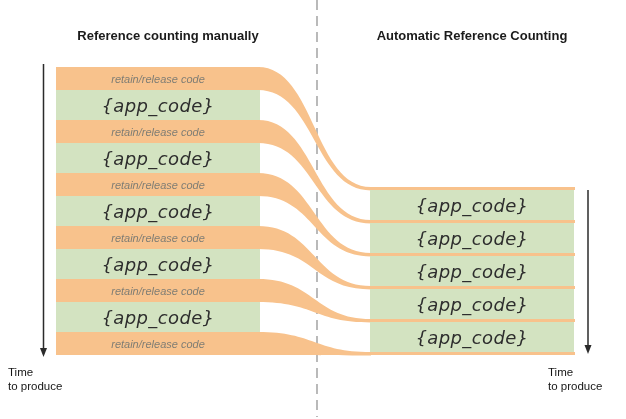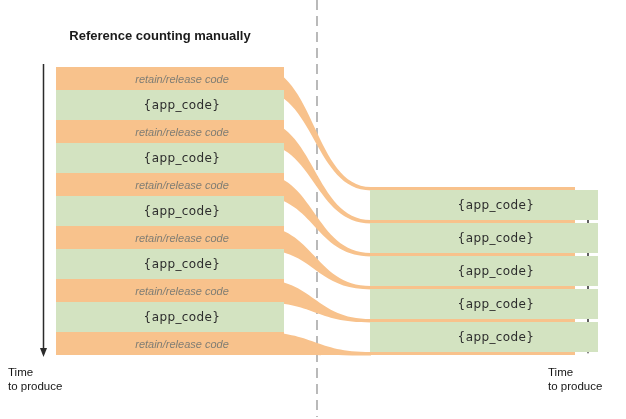--- a/index.html
+++ b/index.html
@@ -13,31 +13,31 @@
   #flows{position:absolute;left:0;top:0;z-index:1;}
   .divider{stroke:var(--divider-gray);stroke-width:1.6;}
   .band{fill:var(--retain-orange);}
   .axis-line{stroke:var(--axis-black);stroke-width:1.5;}
   .axis-head{fill:var(--axis-black);}
   .col-title{
     position:absolute;z-index:3;
     font-size:13px;font-weight:bold;color:#1b1b1b;
     text-align:center;letter-spacing:0px;
   }
-  .bar{position:absolute;z-index:2;display:flex;align-items:center;justify-content:center;padding-left:24px;}
+  .bar{position:absolute;z-index:2;display:flex;align-items:center;justify-content:center;}
   .bar.retain{left:56px;width:204px;background:var(--retain-orange);}
   .bar.app{left:56px;width:204px;background:var(--app-green);}
   .bar.app-r{left:370px;width:204px;background:var(--app-green);}
   .retain-line{position:absolute;z-index:2;left:368px;width:207px;height:3.4px;background:var(--retain-orange);}
   .retain-label{
     font-style:italic;font-size:11px;color:var(--retain-text);
     font-family:"Liberation Sans", sans-serif;
   }
   .app-label{
-    font-size:12px;color:var(--app-text);letter-spacing:0.4px;
+    font-style:italic;font-size:18px;color:var(--app-text);letter-spacing:0.4px;
     font-family:"DejaVu Sans", sans-serif;
     text-align:center;
   }
   .time-label{
     position:absolute;z-index:3;width:80px;
     font-size:11.5px;color:#161616;text-align:left;line-height:1.25;
   }
 </style>
 </head>
 <body>
@@ -51,21 +51,22 @@
     <path class="band" d="M258,173 C315,173 314,253 371,253 L371,256.4 C314,256.4 315,196 258,196 Z"></path>
     <path class="band" d="M258,226 C315,226 314,286 371,286 L371,289.4 C314,289.4 315,249 258,249 Z"></path>
     <path class="band" d="M258,279 C315,279 314,319 371,319 L371,322.4 C314,322.4 315,302 258,302 Z"></path>
     <path class="band" d="M258,332 C315,332 314,352 371,352 L371,355.4 C314,355.4 315,355 258,355 Z"></path>
     <line class="axis-line" x1="43.5" y1="64" x2="43.5" y2="349"></line>
     <polygon class="axis-head" points="40,348 47,348 43.5,357"></polygon>
     <line class="axis-line" x1="588" y1="190" x2="588" y2="346"></line>
     <polygon class="axis-head" points="584.5,345 591.5,345 588,354"></polygon>
   </svg>
 
-  <div class="col-title" style="left:40px;top:28px;width:240px">Reference counting manually</div>
+  <div class="col-title" style="left:48px;top:28px;width:240px">Reference counting manually</div>
+  <div class="col-title" style="left:352px;top:28px;width:240px">Automatic Reference Counting</div>
 
   <div class="bar retain" style="top:67px;height:23px">
     <span class="retain-label">retain/release code</span>
     </div>
   <div class="bar app" style="top:90px;height:30px">
     <span class="app-label">{app_code}</span>
     </div>
   <div class="bar retain" style="top:120px;height:23px">
     <span class="retain-label">retain/release code</span>
     </div>

